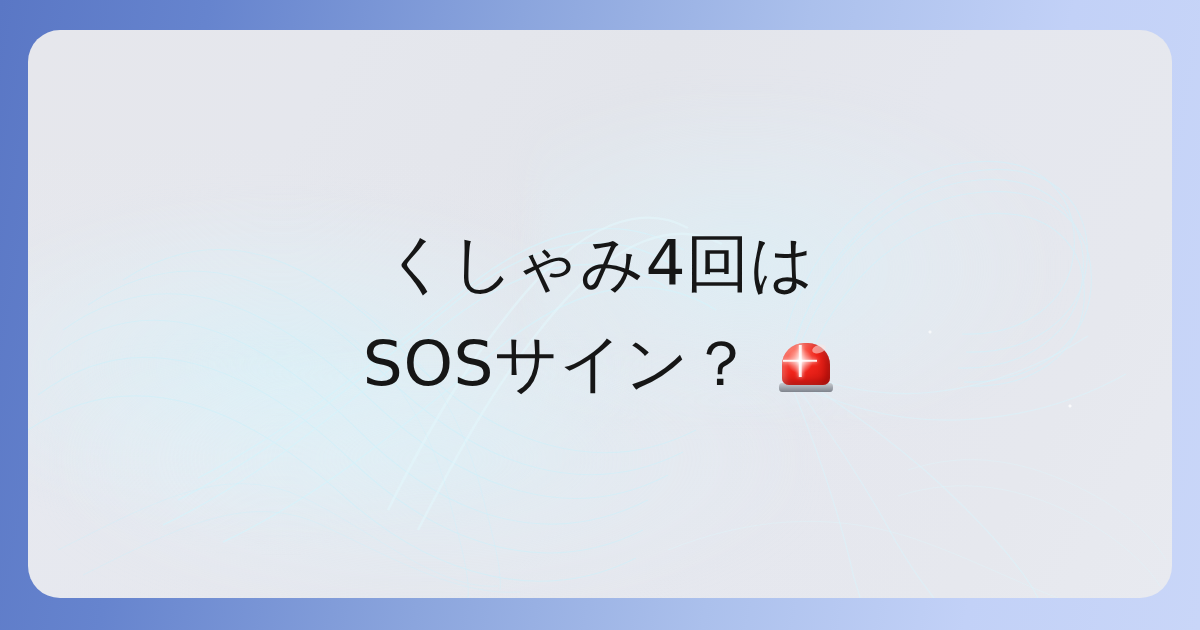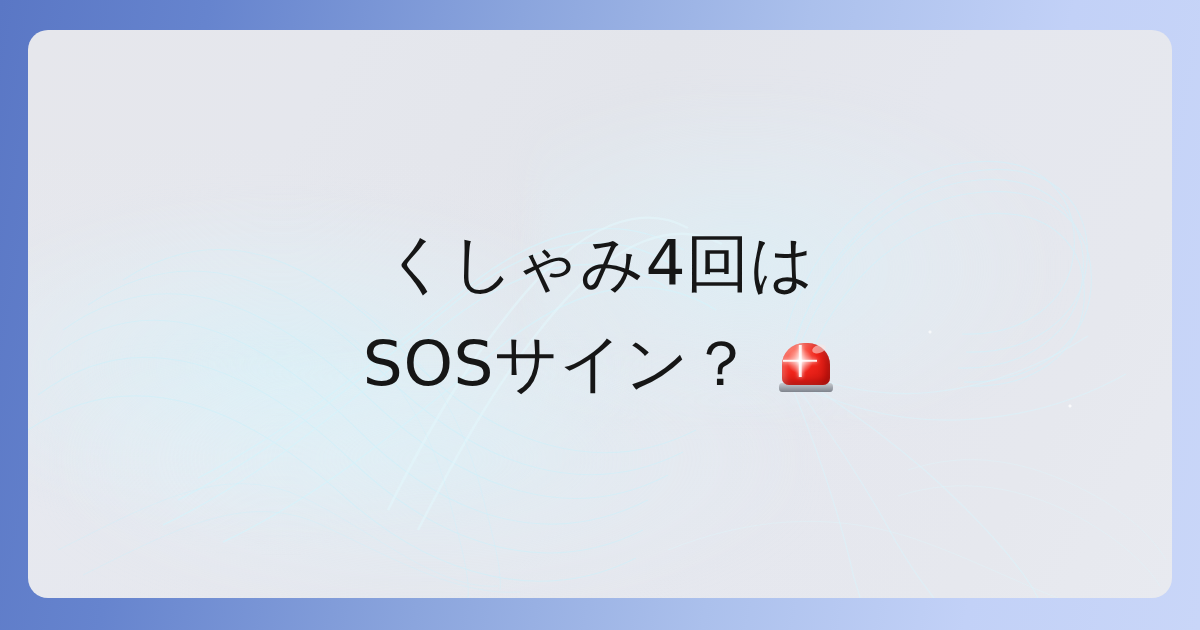--- a/index.html
+++ b/index.html
@@ -29,21 +29,21 @@
         #c9d6f8 100%);
   }
 
   
   #card {
     position:absolute;
     left:28px;
     top:30px;
     right:28px;
     bottom:32px;
-    border-radius:20px;
+    border-radius:32px;
     overflow:hidden;
     background:
       radial-gradient(120% 95% at 12% 78%, rgba(231,233,240,0.95) 0%, rgba(228,230,238,0) 62%),
       linear-gradient(118deg,
          #e6e7ec 0%,
          #e5e7ed 22%,
          #e3e5eb 45%,
          #e5e7ee 66%,
          #e6e8ee 85%,
          #e8eaf0 100%);

